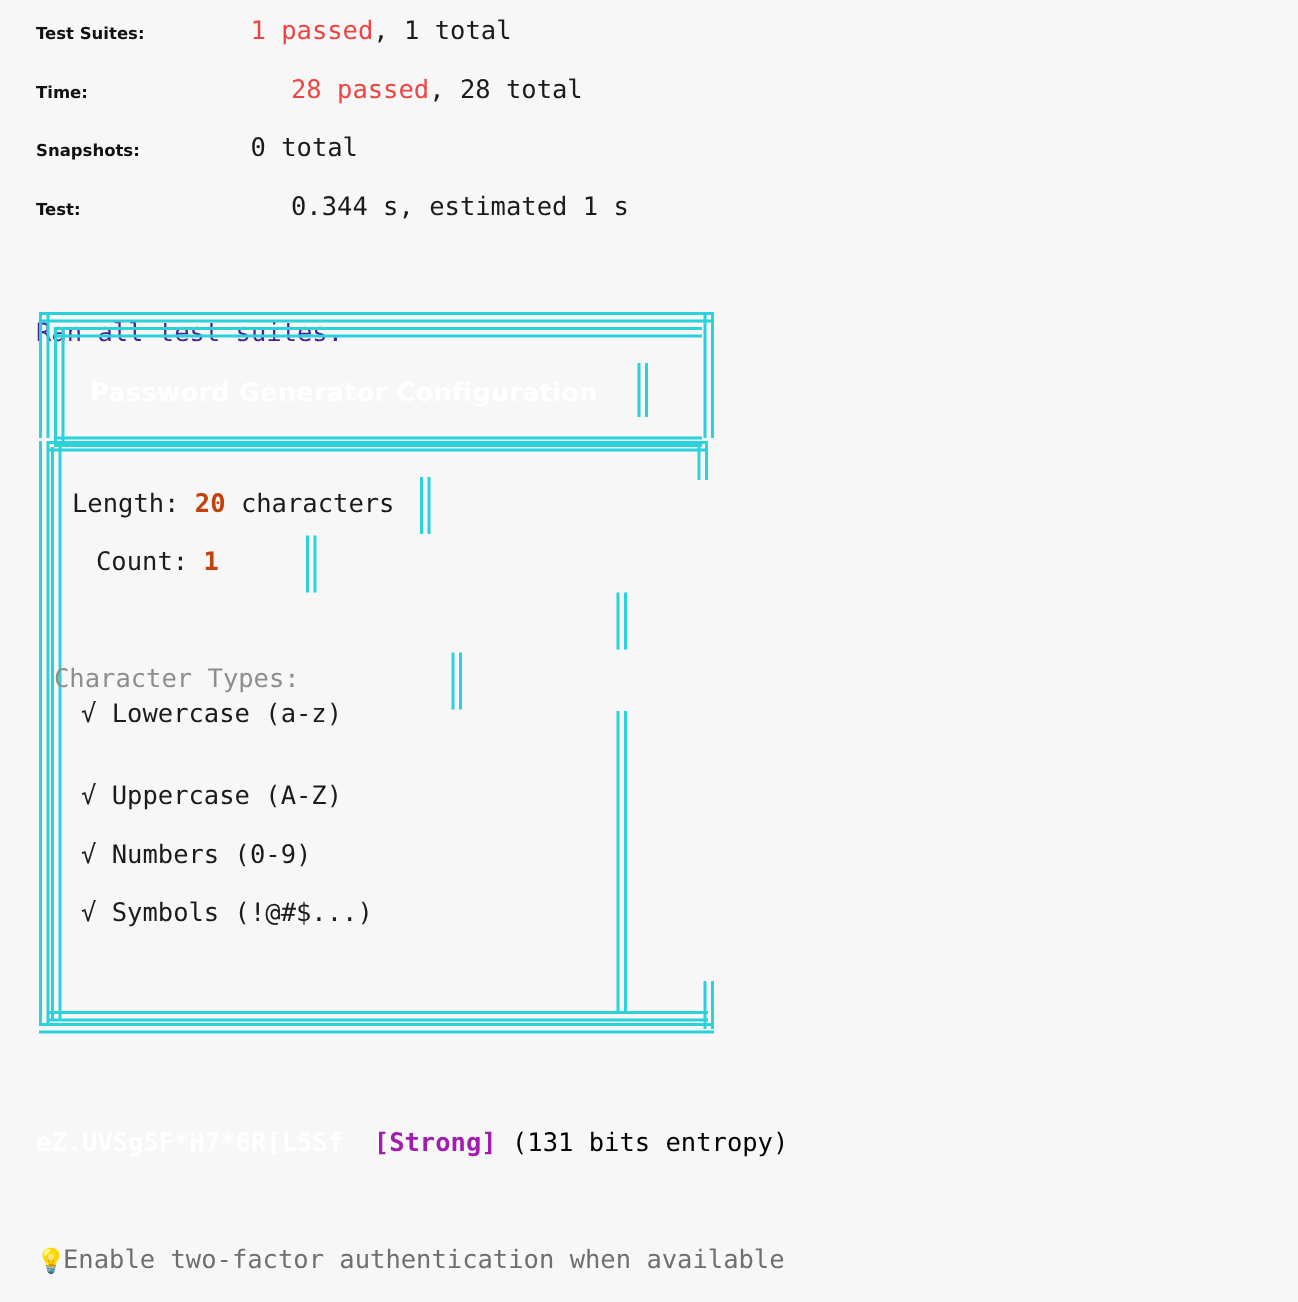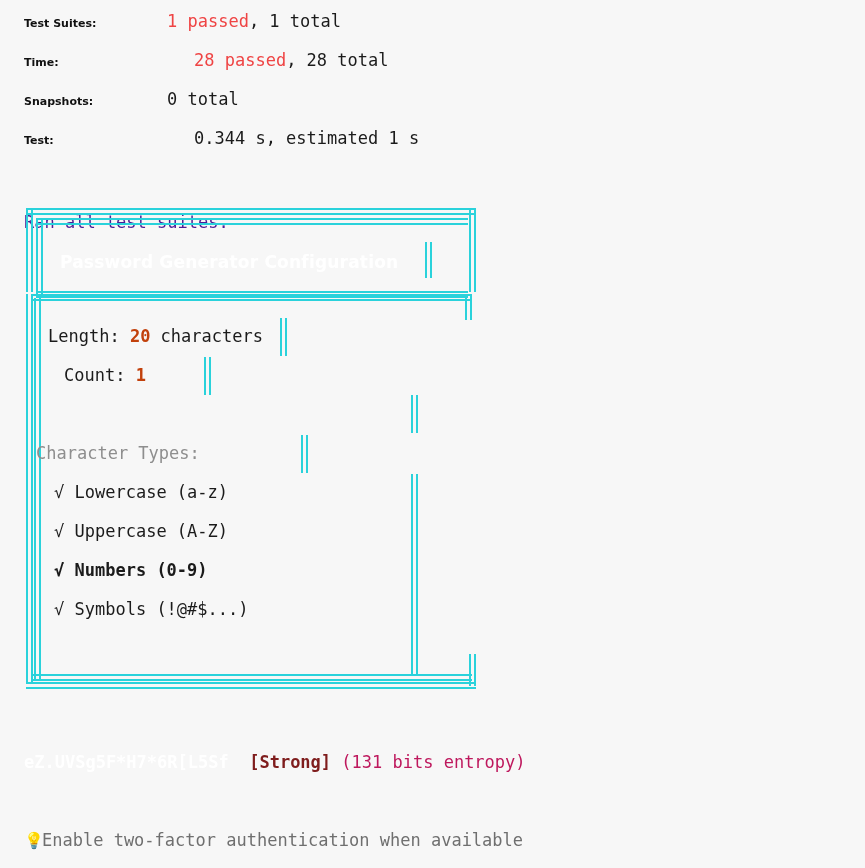--- a/index.html
+++ b/index.html
@@ -108,22 +108,22 @@
 
   
   .result {
     position: absolute;
     left: 24px;
     top: 754px;
     white-space: pre;
     font-size: 17px;
   }
   .pwd { color: #ffffff; font-weight: bold; }
-  .strong { color: #7f1d1d; font-weight: bold; }
-  .entropy { color: #be185d; }
+  .strong { color: #a21caf; font-weight: bold; }
+  .entropy { color: #000000; }
 
   
   .tip {
     position: absolute;
     left: 24px;
     top: 832px;
     white-space: pre;
     font-size: 17px;
     color: #6f6f6f;
     display: flex;
@@ -192,25 +192,25 @@
   <div class="vrule" style="left:256px; top:112px; height:38px;"></div>
 
   <div class="prow" style="left:24px; top:161px;margin-left:16px;"><span>Count: </span><span class="num">1</span></div>
   <div class="vrule" style="left:180px; top:151px; height:38px;"></div>
 
   <div class="vrule" style="left:387px; top:189px; height:38px;"></div>
 
   <div class="prow dim" style="left:12px; top:239px;">Character Types:</div>
   <div class="vrule" style="left:277px; top:229px; height:38px;"></div>
 
-  <div class="prow chk" style="left:30px; top:278px;text-align:right;"><span>√</span><span> </span><span>Lowercase (a-z)</span></div>
+  <div class="prow chk" style="left:30px; top:262px;text-align:right;"><span>√</span><span> </span><span>Lowercase (a-z)</span></div>
 
   <div class="prow chk" style="left:30px; top:317px;"><span>√</span><span> </span><span>Uppercase (A-Z)</span></div>
 
-  <div class="prow chk" style="left:30px; top:356px;font-weight:bold;"><span>√</span><span> </span><span>Numbers (0-9)</span></div>
+  <div class="prow chk" style="left:30px; top:356px;"><span>√</span><span> </span><span>Numbers (0-9)</span></div>
 
   <div class="prow chk" style="left:30px; top:395px;"><span>√</span><span> </span><span>Symbols (!@#$...)</span></div>
 
 
   <div class="vrule" style="left:387px; top:268px; height:200px;"></div>
 
 </div>
 
 <div class="result"><span class="pwd">eZ.UVSg5F*H7*6R[L5Sf</span><span>  </span><span class="strong">[Strong]</span><span class="entropy"> (131 bits entropy)</span></div>
 

